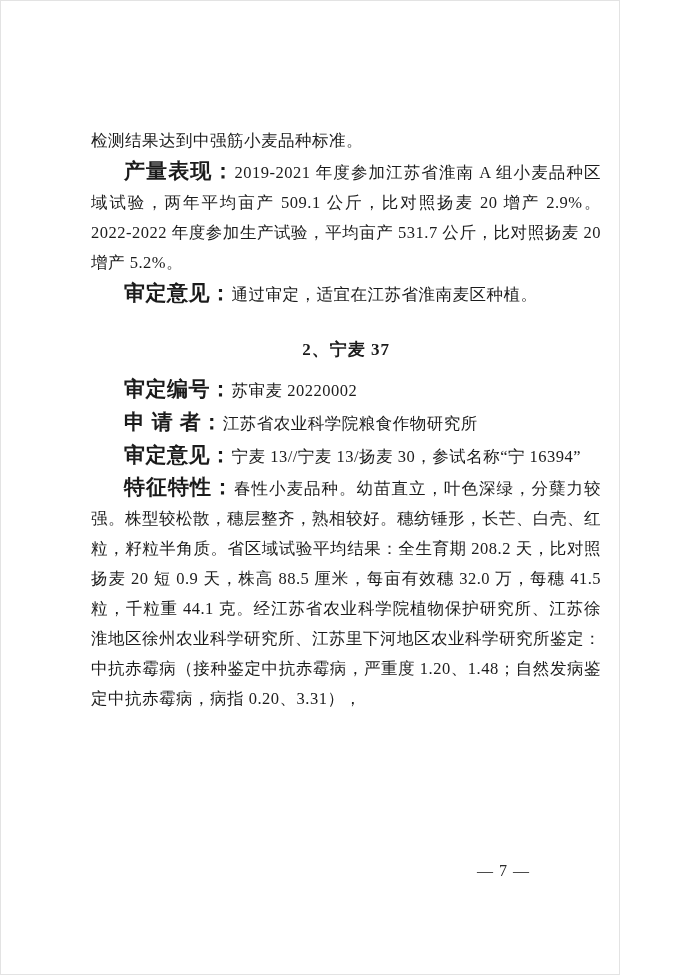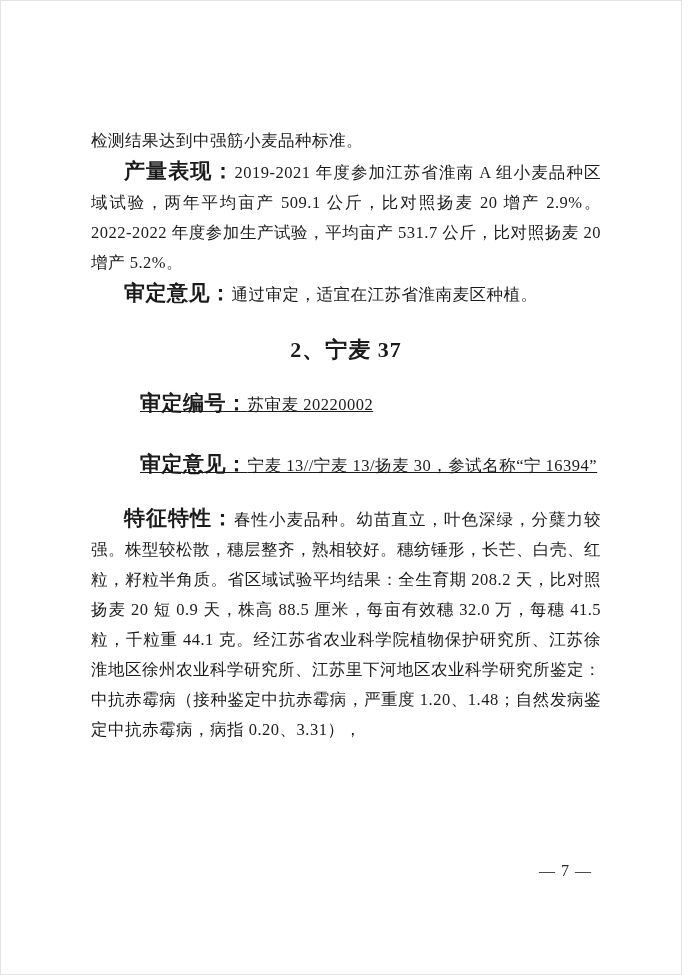--- a/index.html
+++ b/index.html
@@ -2,21 +2,21 @@
 <html><head>
 <meta charset="utf-8">
 <style>
   html, body {
     margin: 0;
     padding: 0;
     background: #ffffff;
   }
   .page {
     position: relative;
-    width: 682px;
+    width: 620px;
     height: 975px;
     background: #ffffff;
     box-shadow: inset 0 0 0 1px #e3e3e3;
     overflow: hidden;
     color: #1b1b1b;
     font-family: "Liberation Serif", "DejaVu Serif", serif;
   }
   .content {
     position: absolute;
     top: 126px;
@@ -34,34 +34,33 @@
   .para.indent {
     text-indent: 2em;
   }
   .label {
     font-family: "Liberation Sans", "DejaVu Sans", sans-serif;
     font-weight: 700;
     font-size: 21px;
   }
   .section-heading {
     margin: 24px 0 8px 0;
-    font-size: 22px;
+    font-size: 17px;
     font-weight: 700;
     line-height: 31px;
     text-align: center;
     letter-spacing: 1px;
   }
   .record {
-    margin: 16px;
+    margin: 0;
     font-size: 16.5px;
-    line-height: 43px;
+    line-height: 31px;
     text-indent: 2em;
     white-space: nowrap;
     letter-spacing: 0.5px;
-    text-decoration: underline;
   }
   .page-number {
     position: absolute;
     top: 861px;
     right: 90px;
     font-size: 16px;
     line-height: 20px;
     letter-spacing: 1px;
     color: #2a2a2a;
   }
@@ -85,20 +84,23 @@
       <span class="label">审定意见：</span><span>通过审定，适宜在江苏省淮南麦区种植。</span>
     </p>
 
     <h2 class="section-heading">2、宁麦 37</h2>
 
     <p class="record">
       <span class="label">审定编号：</span><span>苏审麦 20220002</span>
     </p>
 
 
+    <p class="record">
+      <span class="label">申 请 者：</span><span>江苏省农业科学院粮食作物研究所</span>
+    </p>
 
 
     <p class="record">
       <span class="label">审定意见：</span><span>宁麦 13//宁麦 13/扬麦 30，参试名称“宁 16394”</span>
     </p>
 
     <p class="para indent">
       <span class="label">特征特性：</span><span>春性小麦品种。幼苗直立，叶色深绿，分蘖力较强。株型较松散，穗层整齐，熟相较好。穗纺锤形，长芒、白壳、红粒，籽粒半角质。省区域试验平均结果：全生育期 208.2 天，比对照扬麦 20 短 0.9 天，株高 88.5 厘米，每亩有效穗 32.0 万，每穗 41.5 粒，千粒重 44.1 克。经江苏省农业科学院植物保护研究所、江苏徐淮地区徐州农业科学研究所、江苏里下河地区农业科学研究所鉴定：中抗赤霉病（接种鉴定中抗赤霉病，严重度 1.20、1.48；自然发病鉴定中抗赤霉病，病指 0.20、3.31），</span>
     </p>
 

